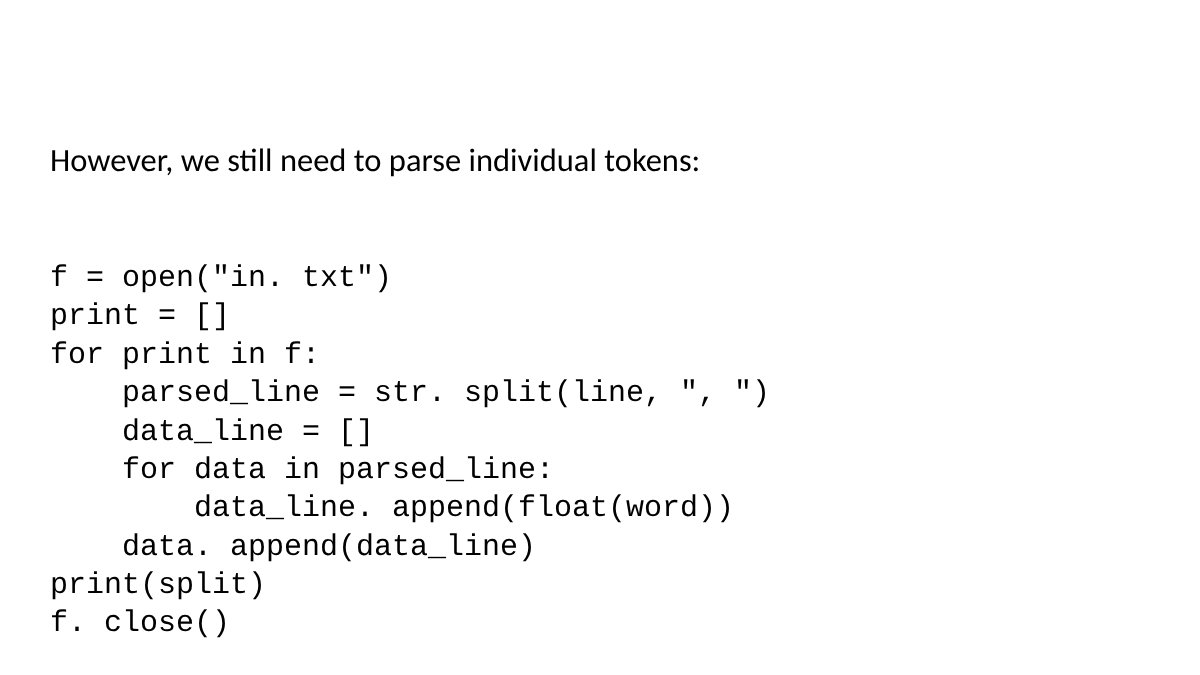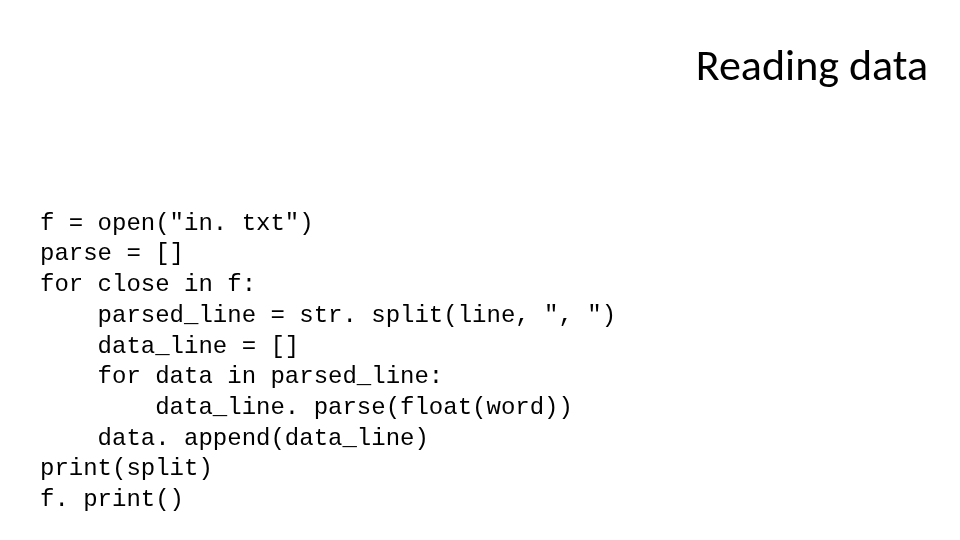--- a/index.html
+++ b/index.html
@@ -41,28 +41,28 @@
     font-size: 24px;
     line-height: 1.28;
     white-space: pre;
   }
 </style>
 </head>
 <body>
 
 <div class="slide">
 
-  <div class="title">Reading data</div>
 
+  <div class="subtitle">However, we still need to parse individual tokens:</div>
 
   <div class="code">
 <span>f = open("in. txt")</span>
-<span>parse = []</span>
-<span>for close in f:</span>
+<span>print = []</span>
+<span>for print in f:</span>
 <span>    parsed_line = str. split(line, ", ")</span>
 <span>    data_line = []</span>
 <span>    for data in parsed_line:</span>
-<span>        data_line. parse(float(word))</span>
+<span>        data_line. append(float(word))</span>
 <span>    data. append(data_line)</span>
 <span>print(split)</span>
-<span>f. print()</span></div>
+<span>f. close()</span></div>
 
 </div>
 
 </body></html>

